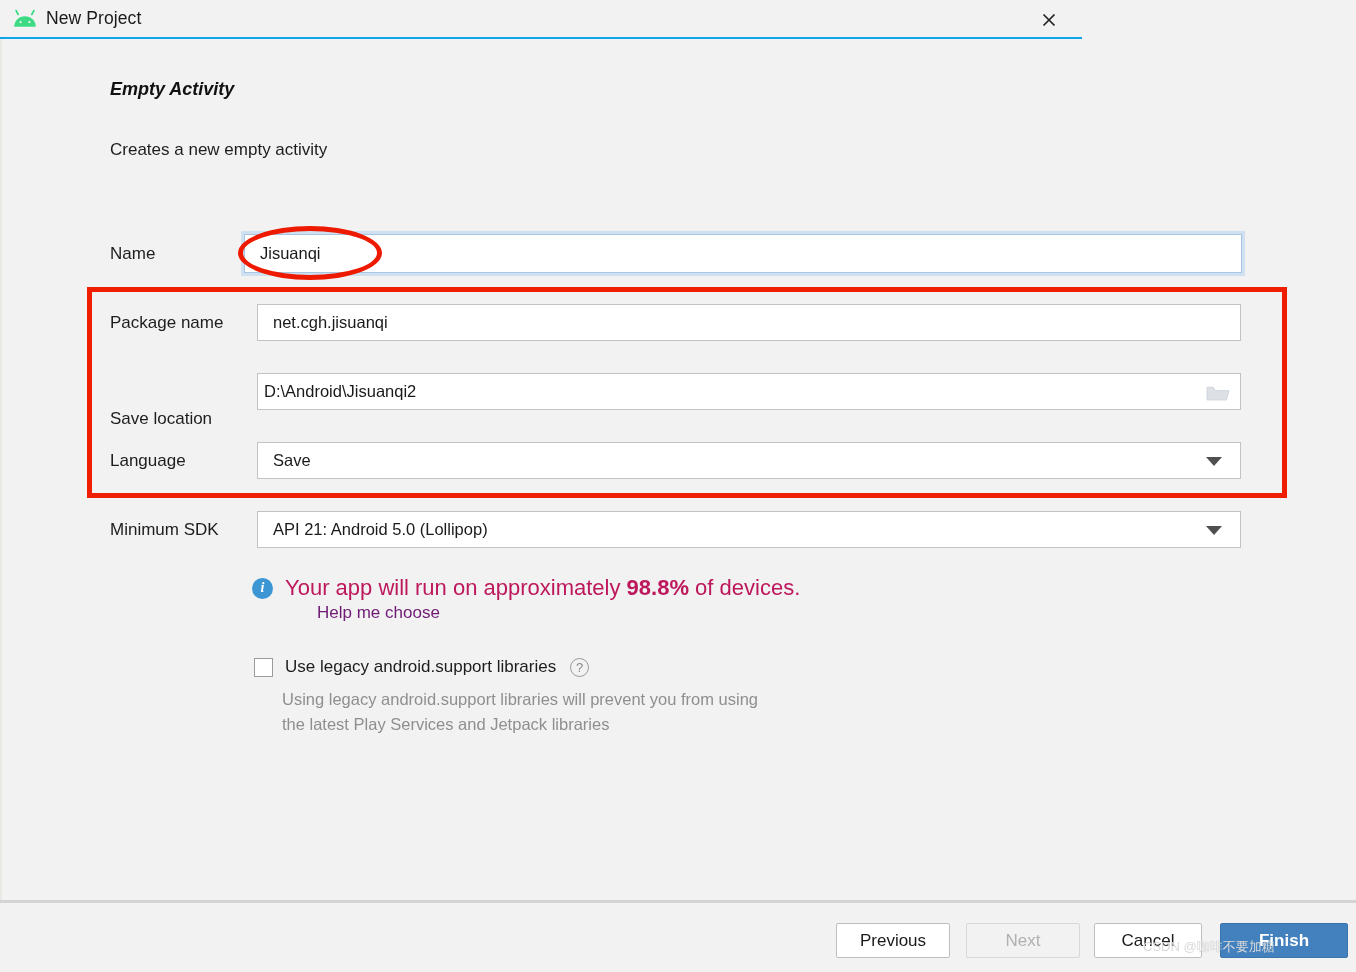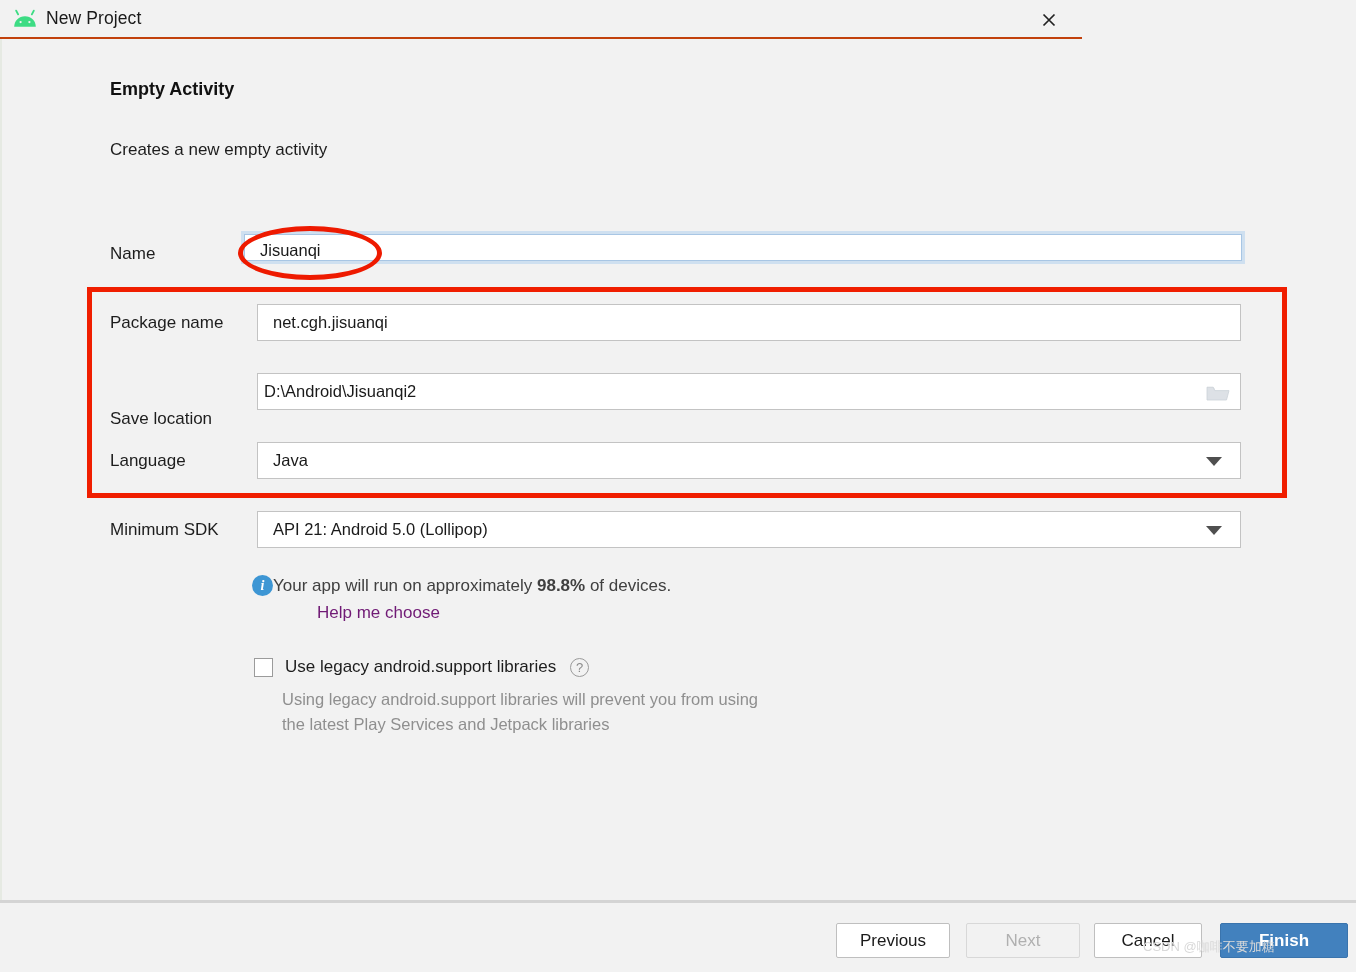--- a/index.html
+++ b/index.html
@@ -20,21 +20,21 @@
     box-sizing: border-box;
   }
 
   
   .titlebar {
     position: absolute;
     left: 0; top: 0;
     width: 1082px;
     height: 39px;
     background: #f2f2f2;
-    border-bottom: 2px solid #c2410c;
+    border-bottom: 2px solid #0ea5e9;
     box-sizing: border-box;
   }
   .titlebar-icon {
     position: absolute;
     left: 12px; top: 9px;
     width: 26px; height: 20px;
   }
   .titlebar-title {
     position: absolute;
     left: 46px; top: 8px;
@@ -62,20 +62,21 @@
     box-sizing: border-box;
   }
 
   .heading {
     position: absolute;
     left: 108px; top: 40px;
     font-size: 18px;
     font-weight: bold;
     color: #111111;
     white-space: nowrap;
+    font-style: italic;
   }
   .subheading {
     position: absolute;
     left: 108px; top: 101px;
     font-size: 17px;
     color: #1d1d1d;
     white-space: nowrap;
   }
 
   
@@ -116,21 +117,21 @@
     position: absolute;
     right: 10px;
     top: 50%;
     margin-top: -9px;
     width: 24px; height: 19px;
     cursor: pointer;
   }
 
   
   #name-label  { left: 108px; top: 205px; }
-  #name-field  { left: 242px; top: 195px; width: 998px; height: 27px; align-items: flex-end; }
+  #name-field  { left: 242px; top: 195px; width: 998px; height: 39px; }
 
   
   #package-label { left: 108px; top: 274px; }
   #package-field { left: 255px; top: 265px; width: 984px; height: 37px; }
 
   
   #savelocation-label { left: 108px; top: 343px; margin-top: 27px; }
   #savelocation-field { left: 255px; top: 334px; width: 984px; height: 37px; padding-left: 6px; }
 
   
@@ -156,22 +157,23 @@
     font-size: 14px;
     font-weight: bold;
     font-style: italic;
     display: flex;
     align-items: center;
     justify-content: center;
     font-family: "Liberation Serif", serif;
     flex: none;
   }
   .info-text {
-    font-size: 17px;
-    color: #404040;
+    margin-left: 12px;
+    font-size: 22px;
+    color: #be185d;
     white-space: nowrap;
   }
   .info-text b { font-weight: bold; }
   .help-link {
     position: absolute;
     left: 282px; top: 564px;
     font-size: 17px;
     color: #701a75;
     cursor: pointer;
     white-space: nowrap;
@@ -343,21 +345,21 @@
         <svg width="24" height="19" viewBox="0 0 24 19">
           <path d="M1 4.2 L1 17 L20.5 17 L23 7.6 L8.8 7.6 L7.2 4.2 Z" fill="#dde1e6"></path>
           <path d="M1 4.2 L1 8.6 L8.6 8.6 L8.6 5.6 L7.2 4.2 Z" fill="#dde1e6"></path>
           <path d="M1 4.2 L1 17 L20.5 17 L23 7.6 L8.8 7.6 L7.2 4.2 Z" fill="none" stroke="#ccd2d8" stroke-width="0.8"></path>
         </svg>
       </span>
     </div>
 
     <div class="row-label" id="language-label">Language</div>
     <div class="field" id="language-field">
-      <span class="value">Java</span>
+      <span class="value">Save</span>
       <span class="combo-arrow"></span>
     </div>
 
     <div class="row-label" id="minsdk-label">Minimum SDK</div>
     <div class="field" id="minsdk-field">
       <span class="value">API 21: Android 5.0 (Lollipop)</span>
       <span class="combo-arrow"></span>
     </div>
 
     <div class="info-row">

